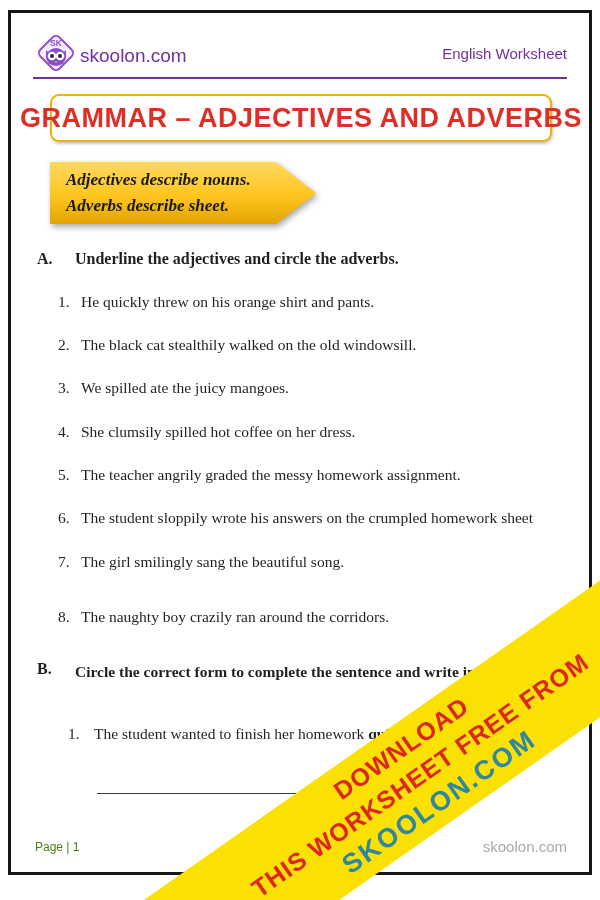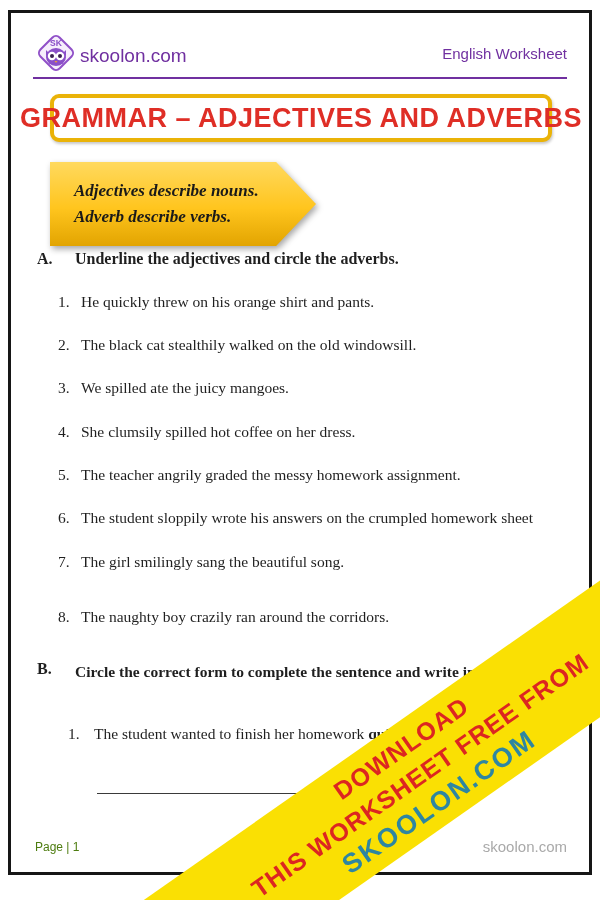--- a/index.html
+++ b/index.html
@@ -20,36 +20,36 @@
     font-size:19px;color:#7030A0;z-index:2;
   }
   .wtype{
     top:45px;right:33px;font-family:"Liberation Sans",sans-serif;
     font-size:15px;color:#7030A0;z-index:2;text-align:center;
   }
   .hdr-line{left:33px;top:77px;width:534px;height:2px;background:#7030A0;z-index:2;}
   
   .title-box{
     left:50px;top:94px;width:502px;height:48px;box-sizing:border-box;
-    border:4px solid #eab308;border-radius:9px;background:#fff;
+    border:2px solid #eab308;border-radius:9px;background:#fff;
     box-shadow:1px 2px 3px rgba(0,0,0,0.22);
     display:flex;align-items:center;justify-content:center;z-index:2;text-align:right;
   }
   .title-box span{
     font-family:"Liberation Sans",sans-serif;font-weight:bold;
     font-size:27px;letter-spacing:0.5px;color:#DF2E26;white-space:nowrap;
   }
   
   .callout-wrap{left:50px;top:162px;z-index:2;filter:drop-shadow(2px 3px 3px rgba(0,0,0,0.35));}
   .callout{
-    width:266px;height:84px;
+    width:266px;height:62px;
     background:linear-gradient(180deg,#FFD95E 0%,#FFC51E 55%,#E2A400 100%);
     clip-path:polygon(0 0,85% 0,100% 50%,85% 100%,0 100%);
     display:flex;flex-direction:column;justify-content:center;
-    padding-left:24px;box-sizing:border-box;
+    padding-left:16px;box-sizing:border-box;
   }
   .callout div{
     font-family:"Liberation Serif",serif;font-weight:bold;font-style:italic;
     font-size:17px;line-height:26px;color:#191919;white-space:nowrap;
   }
   
   .sec-label{font-weight:bold;font-size:16px;z-index:1;}
   .sec-head{font-weight:bold;font-size:16px;z-index:1;white-space:nowrap;}
   .a-item{left:58px;font-size:15.5px;white-space:nowrap;z-index:1;}
   .a-item .num{display:inline-block;width:18px;}
@@ -100,21 +100,21 @@
 <div class="abs wtype">English Worksheet</div>
 <div class="abs hdr-line"></div>
 
 <div class="abs title-box">
   <span>GRAMMAR – ADJECTIVES AND ADVERBS</span>
 </div>
 
 <div class="abs callout-wrap">
   <div class="callout">
     <div>Adjectives describe nouns.</div>
-    <div>Adverb describe verbs.</div>
+    <div>Adverbs describe sheet.</div>
   </div>
 </div>
 
 <div class="abs sec-label" style="left:37px;top:250px;">A.</div>
 <div class="abs sec-head" style="left:75px;top:250px;font-family:Liberation Serif, serif;">Underline the adjectives and circle the adverbs.</div>
 
 <div class="abs a-item" style="top:293px;">
   <span class="num">1.</span><span class="txt">He quickly threw on his orange shirt and pants.</span>
 </div>
 <div class="abs a-item" style="top:336px;">

